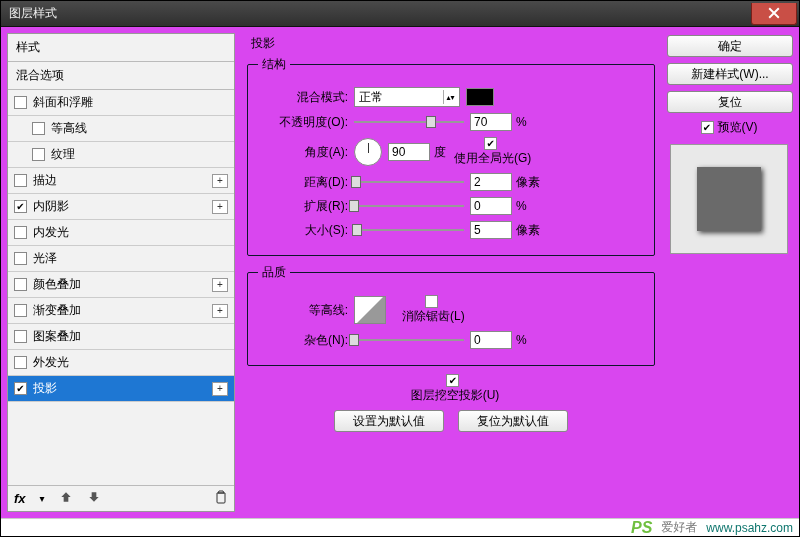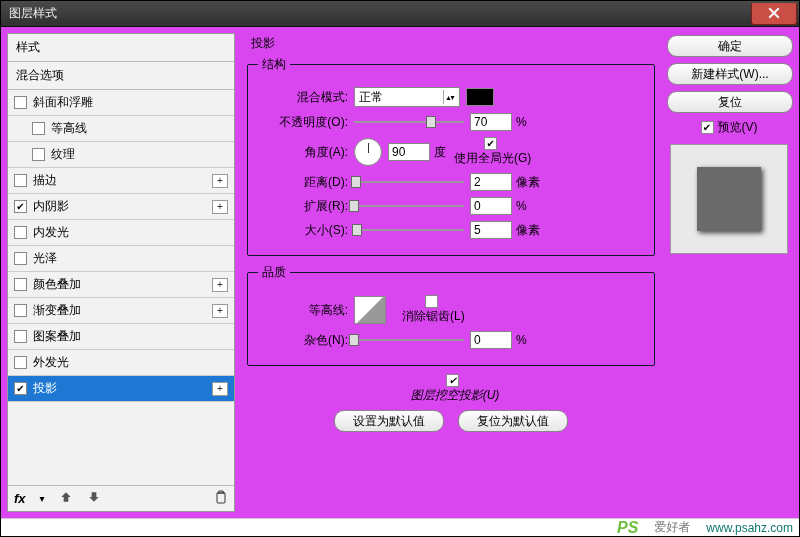--- a/index.html
+++ b/index.html
@@ -38,30 +38,30 @@
 .slider .track { width: 100%; height: 2px; background: #999; }
 .slider .knob { position: absolute; top: 1px; width: 10px; height: 12px; background: #ddd; border: 1px solid #666; transform: translateX(-50%); }
 .num { width: 42px; height: 18px; border: 1px solid #888; background: #fff; text-align: left; padding: 1px 3px; margin-right: 4px; }
 .dial { width: 28px; height: 28px; border: 1px solid #888; border-radius: 50%; background: #fff; margin-right: 6px; position: relative; }
 .dial .hand { position: absolute; left: 50%; top: 4px; width: 1px; height: 10px; background: #333; transform-origin: bottom; }
 .inlinecb { display: flex; align-items: center; margin-left: 8px; flex-direction: column; }
 .inlinecb .cb { width: 13px; height: 13px; border: 1px solid #888; background: #fff; margin-right: 4px; display: flex; align-items: center; justify-content: center; }
 .inlinecb .cb.checked::after { content: "✔"; color: #000; font-size: 10px; }
 .contour { width: 32px; height: 28px; border: 1px solid #888; background: linear-gradient(135deg, #fff 0%, #fff 49%, #999 51%, #999 100%); margin-right: 8px; }
 .btnrow { display: flex; gap: 14px; justify-content: center; margin-top: 6px; }
-.btn { min-width: 110px; height: 22px; border: 1px solid #888; background: linear-gradient(#fefefe, #e6e6e6); border-radius: 10px; display: flex; align-items: center; justify-content: center; cursor: pointer; }
+.btn { min-width: 110px; height: 22px; border: 1px solid #888; background: linear-gradient(#fefefe, #e6e6e6); border-radius: 3px; display: flex; align-items: center; justify-content: center; cursor: pointer; }
 .right { width: 136px; padding: 8px 8px 0 4px; }
 .right .btn { width: 126px; margin-bottom: 6px; }
 .right .pvrow { display: flex; align-items: center; justify-content: center; margin: 4px 0 8px; }
 .right .pvrow .cb { width: 13px; height: 13px; border: 1px solid #888; background: #fff; margin-right: 4px; display:flex; align-items:center; justify-content:center;}
 .right .pvrow .cb.checked::after { content: "✔"; font-size: 10px; }
 .preview { width: 118px; height: 110px; border: 1px solid #999; background: #e9e9e9; display: flex; align-items: center; justify-content: center; margin: 0 auto; }
 .preview .inner { width: 64px; height: 64px; background: #6a6a6a; box-shadow: 2px 2px 5px rgba(0,0,0,.7); }
 .footerbar { position: absolute; bottom: 0; left: 0; right: 0; height: 18px; background: #fff; border-top: 1px solid #ccc; display: flex; align-items: center; justify-content: flex-end; padding: 0 6px; }
-.logo { display: flex; align-items: center; gap: 16px; font-size: 11px; color: #7a7a7a; }
+.logo { display: flex; align-items: center; gap: 9px; font-size: 11px; color: #7a7a7a; }
 .logo .ps { font-size: 16px; font-weight: bold; font-style: italic; color: #6fbf3f; }
 .logo .url { color: #0f766e; }
 .trash svg, .updown svg { width: 14px; height: 14px; }
 </style>
 </head>
 <body>
 
 <div class="frame">
   <div class="titlebar">
     <span class="title">图层样式</span>
@@ -231,21 +231,21 @@
           <span class="lab">杂色(N):</span>
           <div class="slider">
               <div class="track"></div>
               <div class="knob" style="left:0%"></div>
             </div>
           <div class="num">0</div>
           <span>%</span>
         </div>
       </fieldset>
 
-      <div class="field" style="justify-content:center;font-style:italic;">
+      <div class="field" style="justify-content:center;">
         <div class="inlinecb">
             <span class="cb checked"></span>
             <span>图层挖空投影(U)</span>
           </div>
       </div>
       <div class="btnrow">
         <div class="btn">设置为默认值</div>
         <div class="btn">复位为默认值</div>
       </div>
     </div>

